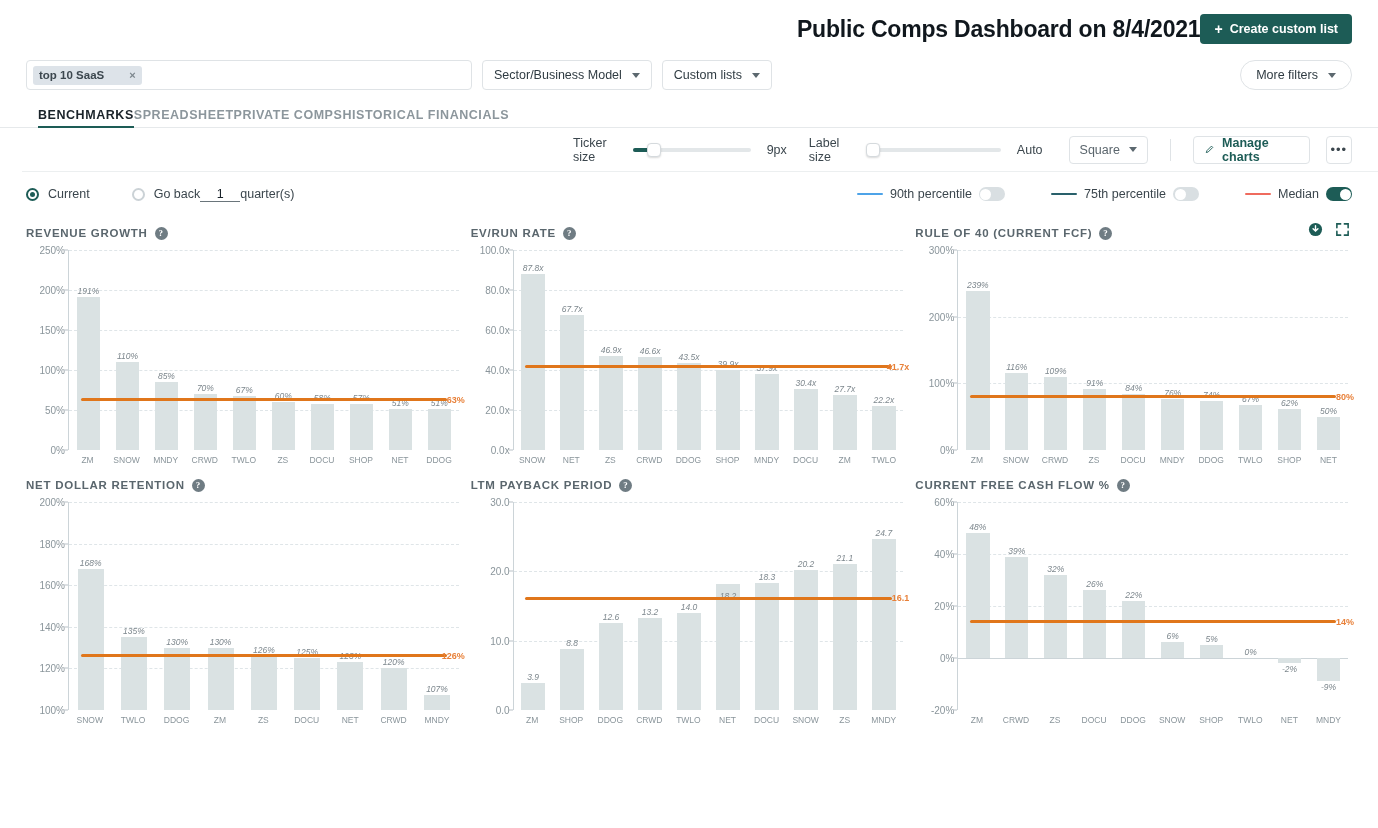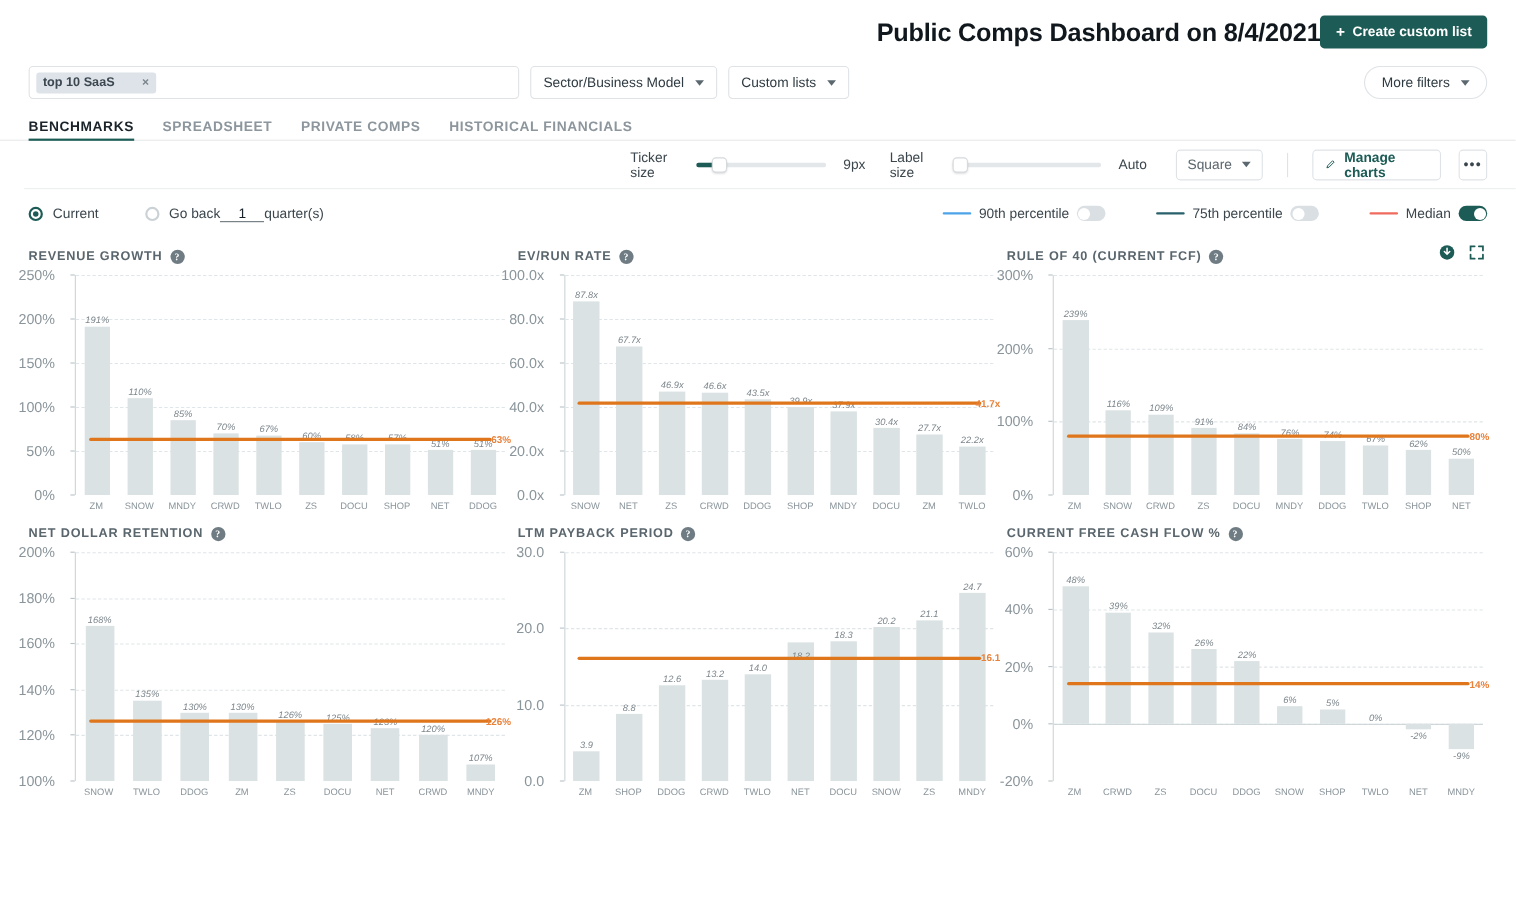--- a/index.html
+++ b/index.html
@@ -66,22 +66,22 @@
            border-top:5px solid #5c686f; display:inline-block; }
   .spacer { flex:1; }
   .pill {
     height:30px; border:1px solid #dfe3e6; border-radius:16px;
     background:#fff; display:flex; align-items:center; gap:10px;
     padding:0 15px; font-size:12.5px; color:#2f3b42; cursor:pointer;
   }
 
   
   .tabs {
-    display:flex; gap:26px;
-    padding: 14px 26px 0 26px;
+    display:flex; 
+    padding: 14px 26px 0 38px;
     border-bottom:1px solid #e6e9eb;
     height:34px;
   }
   .tab {
     font-size:12.5px; letter-spacing:.55px; font-weight:600;
     color:#8c969c; padding-bottom:8px; cursor:pointer;
     position:relative;
   }
   .tab.active { color:#1a232a; }
   .tab.active::after {
@@ -162,22 +162,22 @@
     font-size:9px; font-weight:700; display:inline-flex; align-items:center;
     justify-content:center; font-family:"Liberation Serif", serif;
   }
   .card-actions { position:absolute; right:2px; top:4px; display:flex; gap:12px; align-items:center; }
   .icon-dl, .icon-ex { cursor:pointer; }
 
   .plot { position:relative; height:220px; }
   .plot.tall { height:228px; }
   .yaxis { position:absolute; left:0; top:0; bottom:20px; width:42px; }
   .ylab {
-    position:absolute; right:18px; transform:translateY(-50%);
-    font-size:13px; color:#8a959b; white-space:nowrap;
+    position:absolute; right:3px; transform:translateY(-50%);
+    font-size:10px; color:#8a959b; white-space:nowrap;
   }
   .ytick { position:absolute; right:0; width:4px; height:1px; background:#b9c2c7; transform:translateY(-50%); }
   .plotarea {
     position:absolute; left:42px; right:4px; top:0; bottom:20px;
     border-left:1px solid #ccd4d8;
   }
   .gl { position:absolute; left:0; right:0; height:0;
         border-top:1px dashed #dfe5e8; }
   .zeroline { position:absolute; left:0; right:0; height:1px; background:#ccd4d8; }
   .bars { position:absolute; left:0; right:0; top:0; bottom:0;

